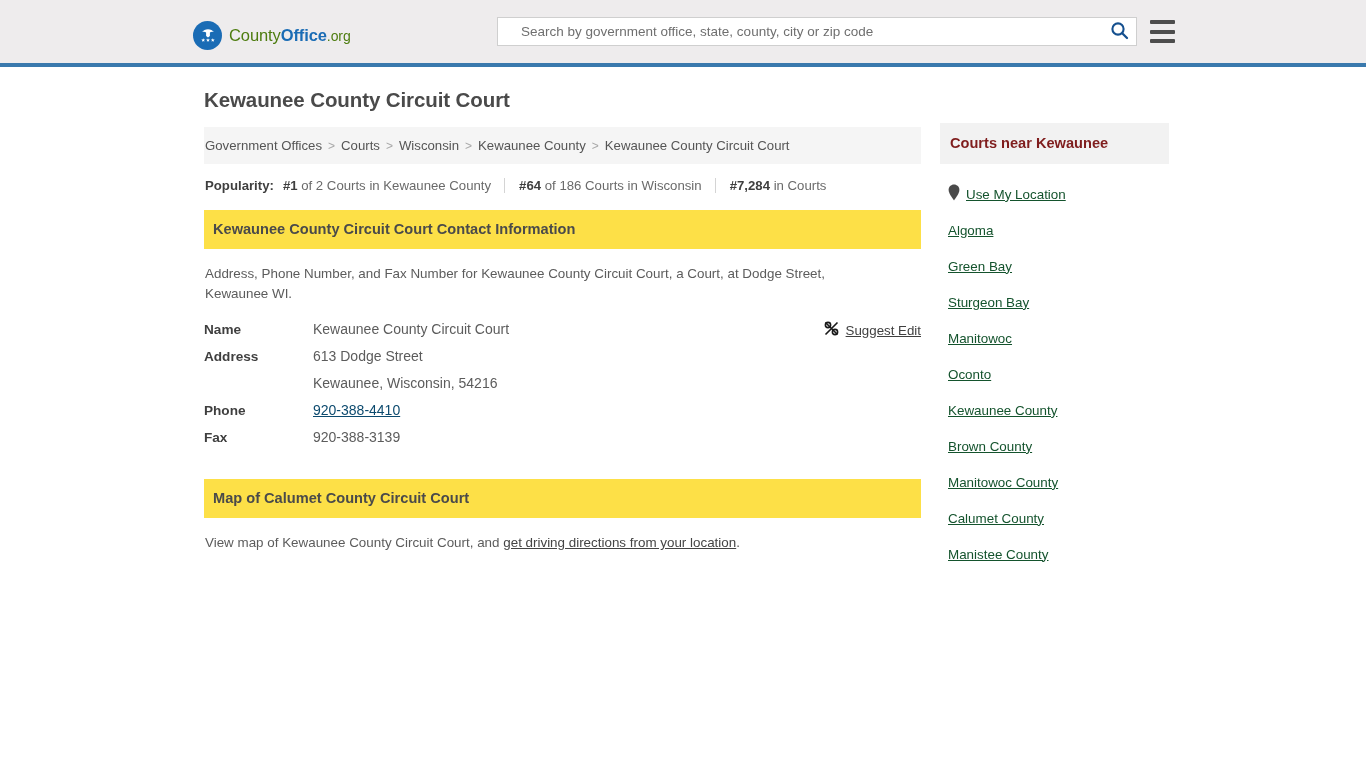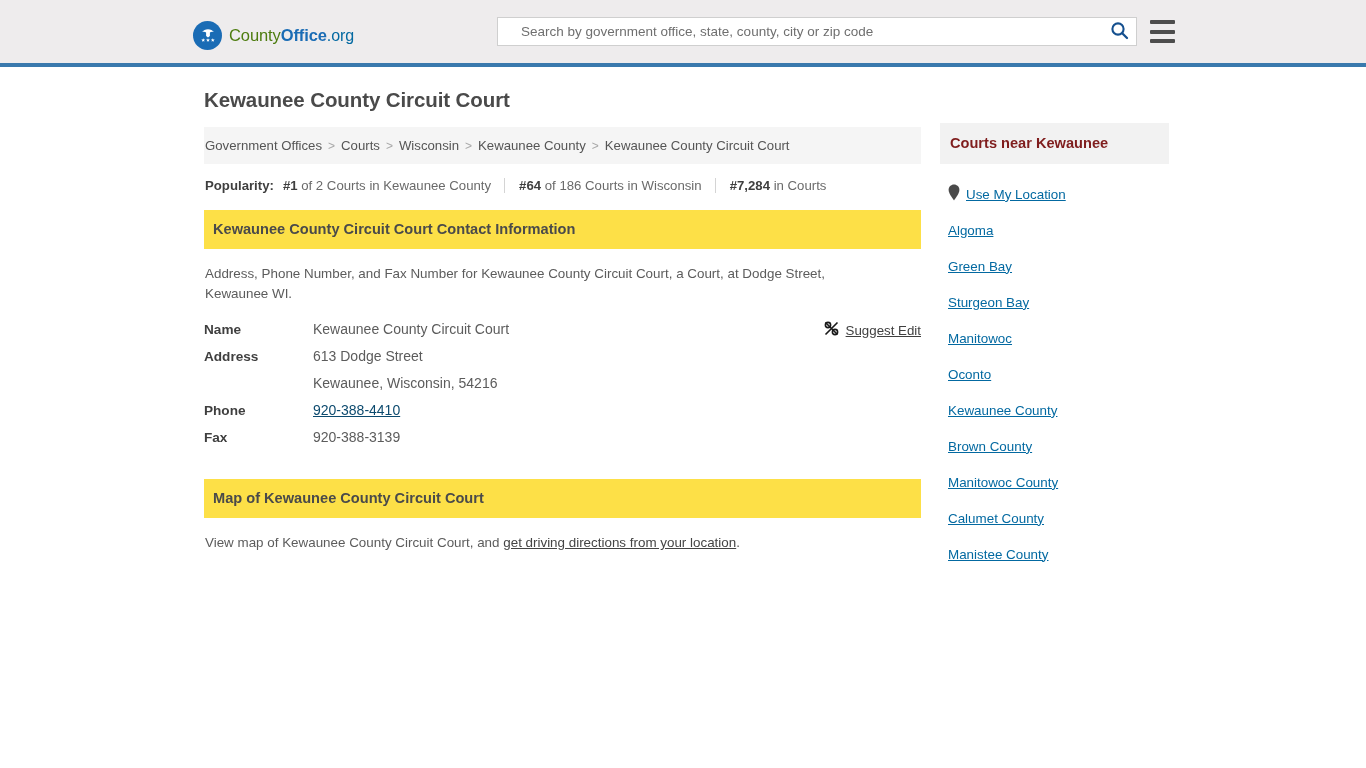--- a/index.html
+++ b/index.html
@@ -36,21 +36,21 @@
   }
   .logo-mark svg { display: block; }
   .logo-text {
     font-size: 16.5px;
     letter-spacing: -0.1px;
     white-space: nowrap;
     font-family: "Liberation Sans", sans-serif;
   }
   .logo-text .t-county { color: #4d7c0f; }
   .logo-text .t-office { color: #1a6cb5; font-weight: bold; }
-  .logo-text .t-org { color: #0369a1; font-size: 16px; }
+  .logo-text .t-org { color: #4d7c0f; font-size: 14px; }
 
   .search-wrap {
     position: absolute;
     left: 497px; top: 17px;
     width: 640px; height: 29px;
     background: #ffffff;
     border: 1px solid #cfcfcf;
     display: flex; align-items: center;
   }
   .search-input {
@@ -227,21 +227,21 @@
   .side-list { padding-top: 12px; }
   .side-item {
     display: flex;
     align-items: center;
     gap: 6px;
     padding: 0 0 0 8px;
     height: 36px;
     font-size: 13.4px;
   }
   .side-item a {
-    color: #0369a1;
+    color: #14532d;
     text-decoration: underline;
     cursor: pointer;
     text-align: center;
   }
   .pin-icon { flex: 0 0 auto; display: block; }
 </style>
 </head>
 <body>
 
 <div class="site-header">
@@ -331,21 +331,21 @@
         <div class="info-value"><a>920-388-4410</a></div>
       </div>
 
       <div class="info-row">
         <div class="info-label">Fax</div>
         <div class="info-value">920-388-3139</div>
       </div>
     </div>
 
     <div class="map-section">
-      <div class="section-head">Map of Kewaunee County Circuit Court</div>
+      <div class="section-head">Map of Calumet County Circuit Court</div>
       <div class="map-desc"><span>View map of Kewaunee County Circuit Court, and </span><a>get driving directions from your location</a><span>.</span></div>
     </div>
 
   </div>
 
   <div class="side-col">
     <div class="side-head">Courts near Kewaunee</div>
 
     <div class="side-list">
 

